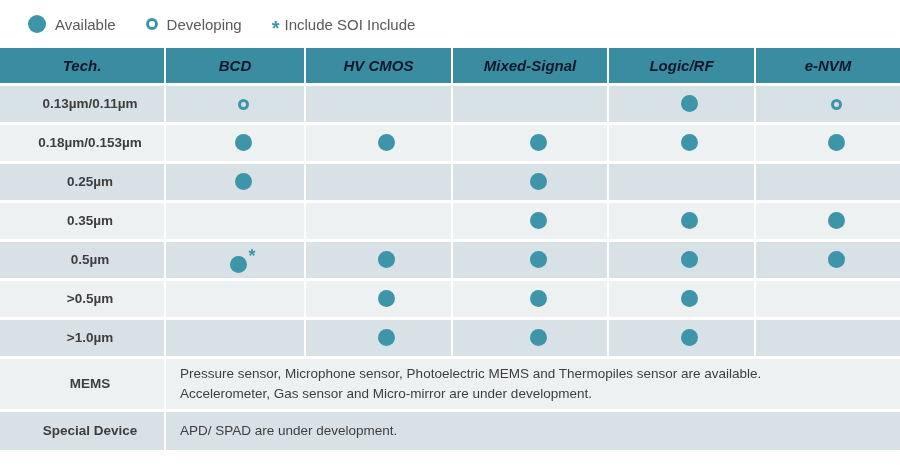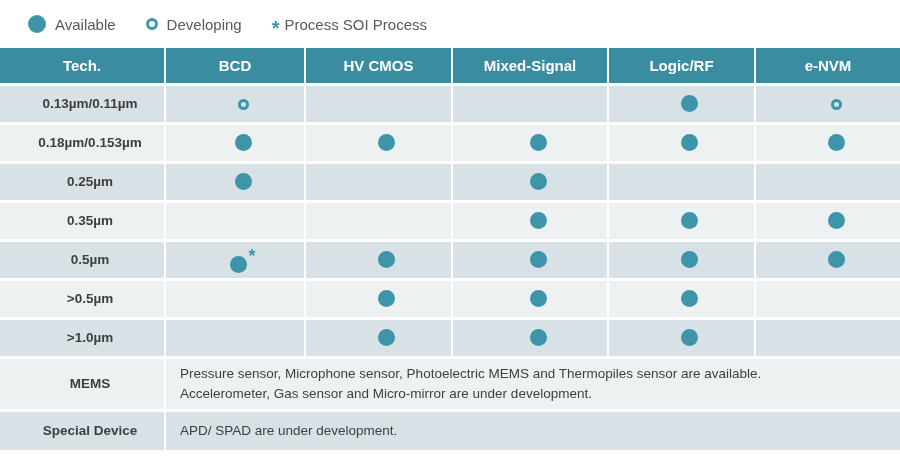--- a/index.html
+++ b/index.html
@@ -36,22 +36,23 @@
   }
   .soi-star{
     color:var(--dot);font-weight:bold;font-size:20px;
     margin-right:5px;position:relative;top:4px;line-height:10px;
   }
   
   table{
     border-collapse:collapse;width:900px;table-layout:fixed;
   }
   th{
-    background:var(--teal);color:#ffffff;font-size:15px;font-weight:bold;
+    background:var(--teal);color:#0f172a;font-size:15px;font-weight:bold;
     height:36px;
+    font-style:italic;
   }
   th,td{
     border-right:2px solid #ffffff;
     text-align:center;vertical-align:middle;
     padding:0;
   }
   th:last-child,td:last-child{border-right:none;margin-left:36px;}
   thead tr,tbody tr{border-bottom:3px solid #ffffff;}
   tbody tr:last-child{border-bottom:none;border-radius:7px;}
   td{height:39px;font-size:13.5px;color:var(--text);padding-left:16px;}
@@ -83,21 +84,21 @@
   <div class="legend-item">
     <span class="dot-filled"></span>
     <span>Available</span>
   </div>
   <div class="legend-item">
     <span class="dot-ring"></span>
     <span>Developing</span>
   </div>
   <div class="legend-item">
     <span class="soi-star">*</span>
-    <span>Process SOI Process</span>
+    <span>Include SOI Include</span>
   </div>
 </div>
 
 <table>
   <colgroup id="colgroup">
       <col style="width: 165px;">
       <col style="width: 140px;">
       <col style="width: 147px;">
       <col style="width: 156px;">
       <col style="width: 147px;">

